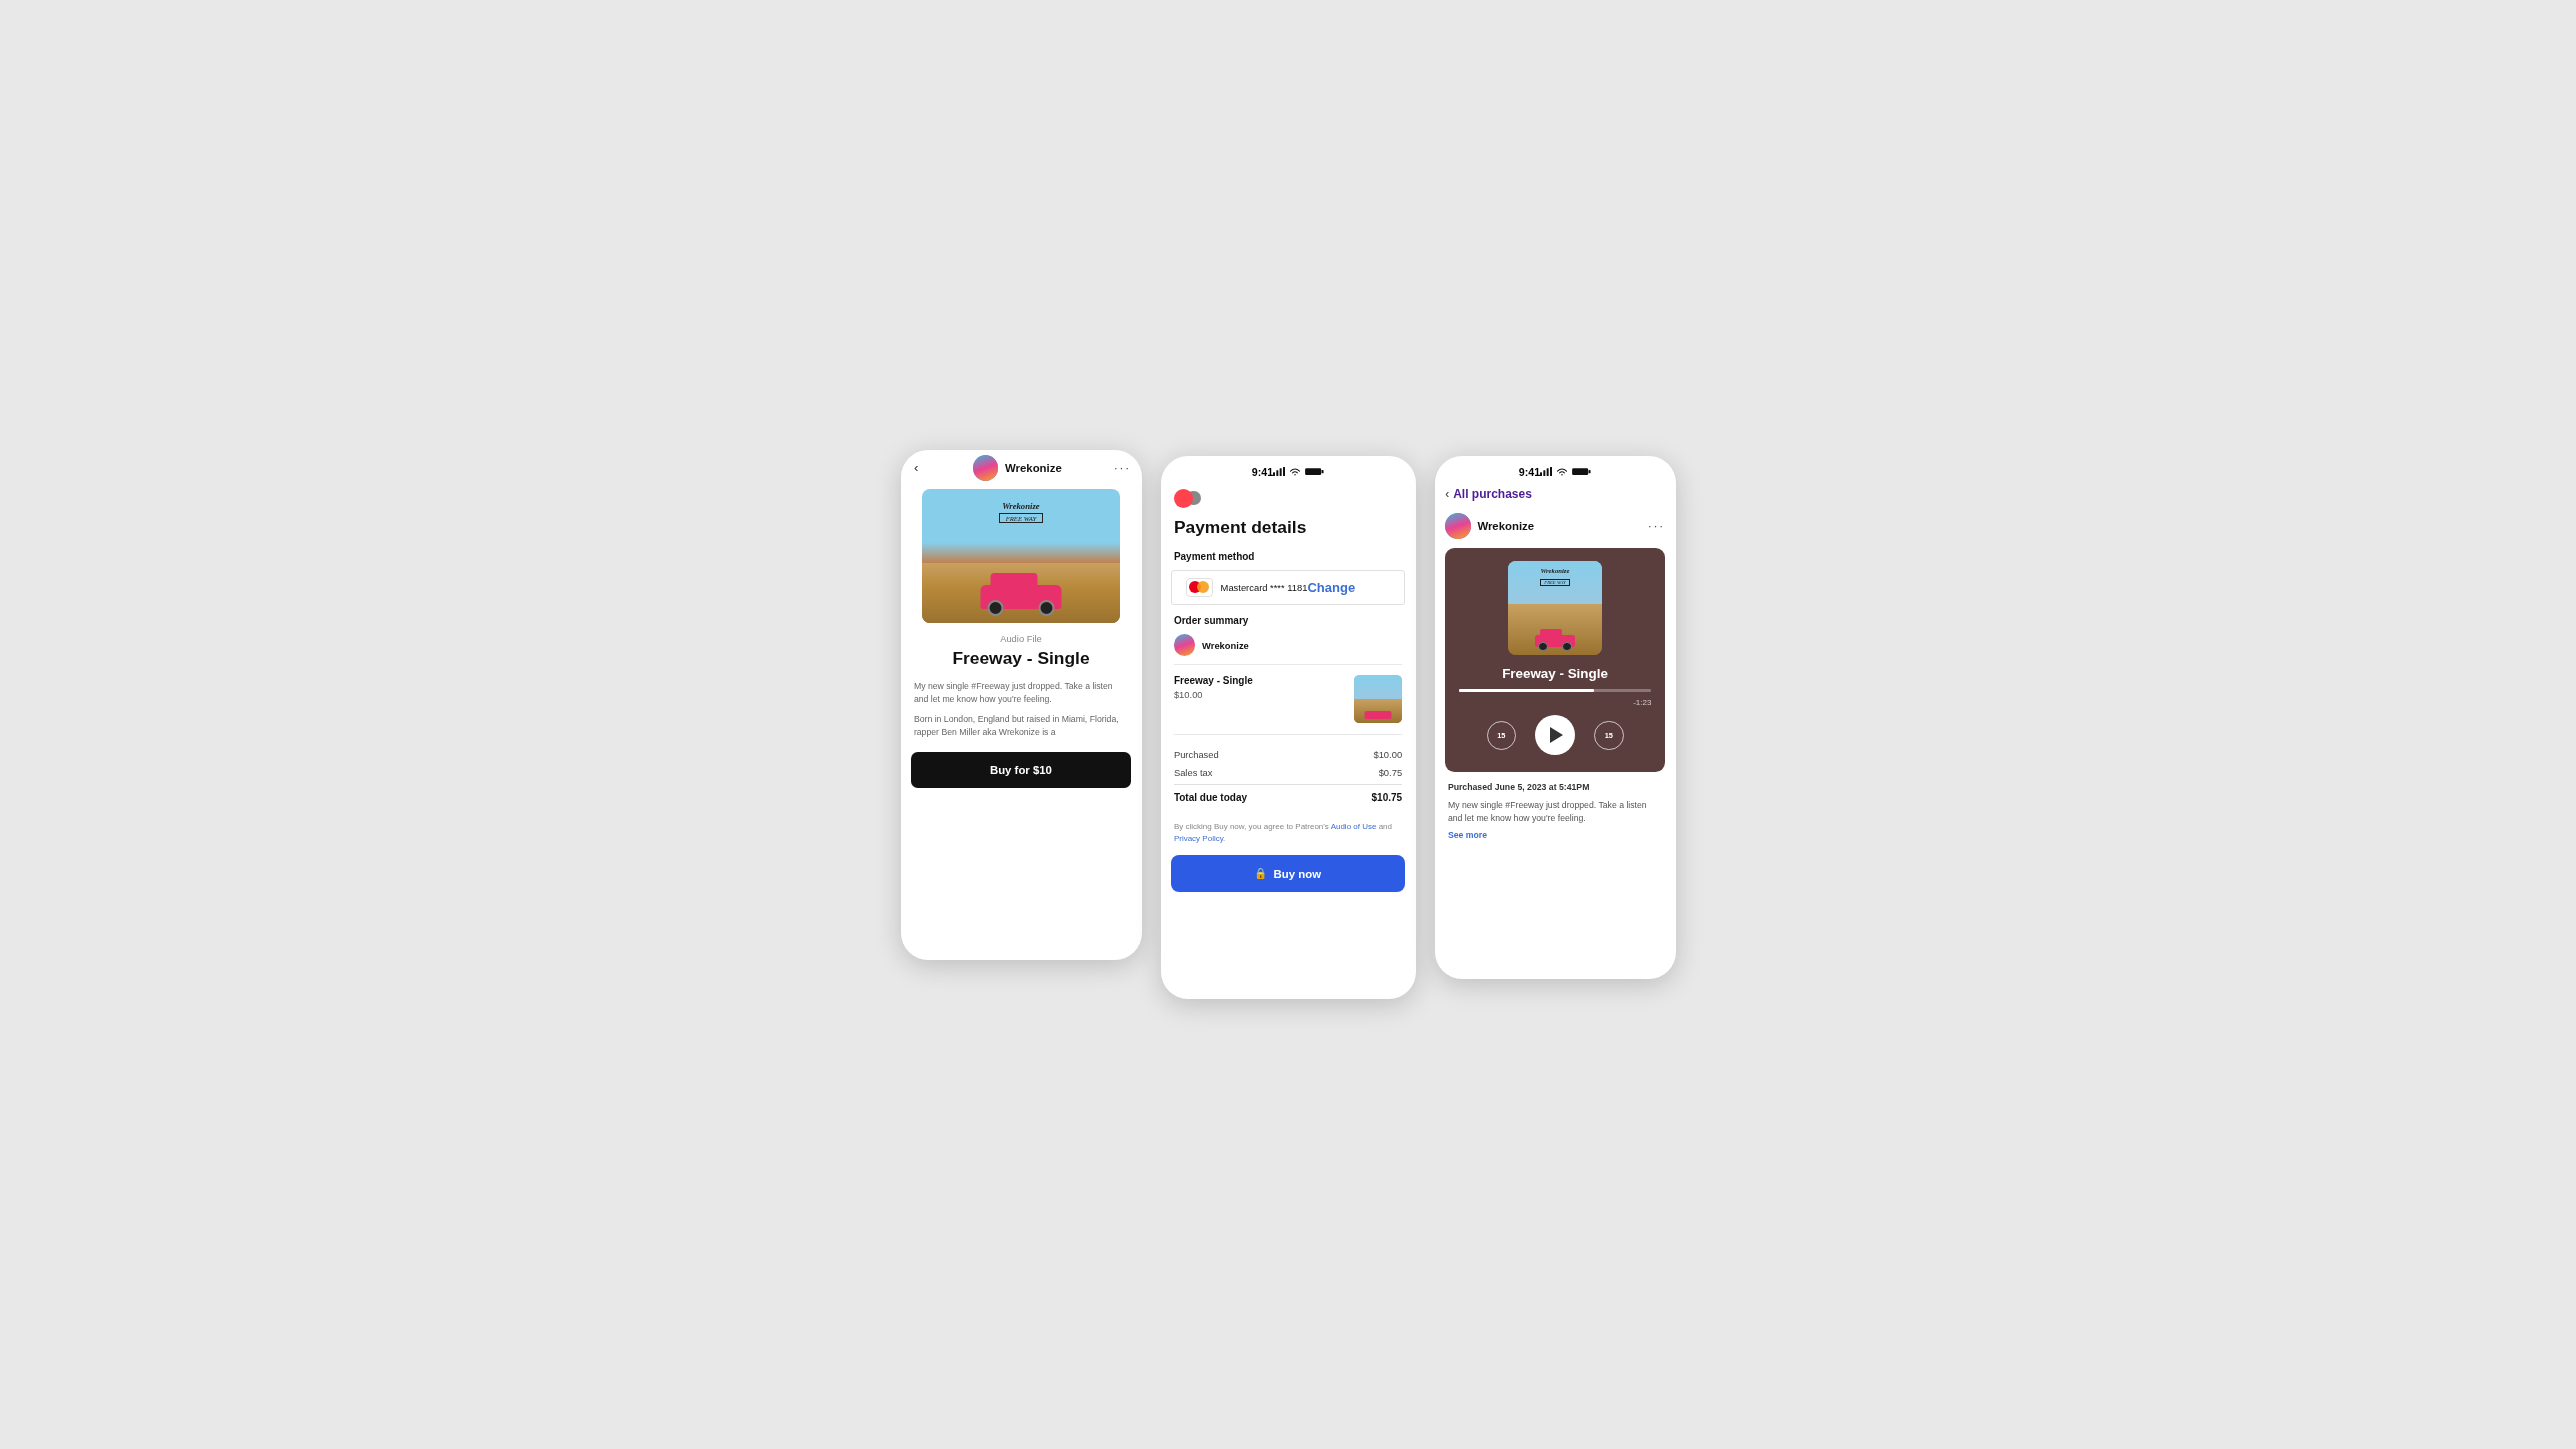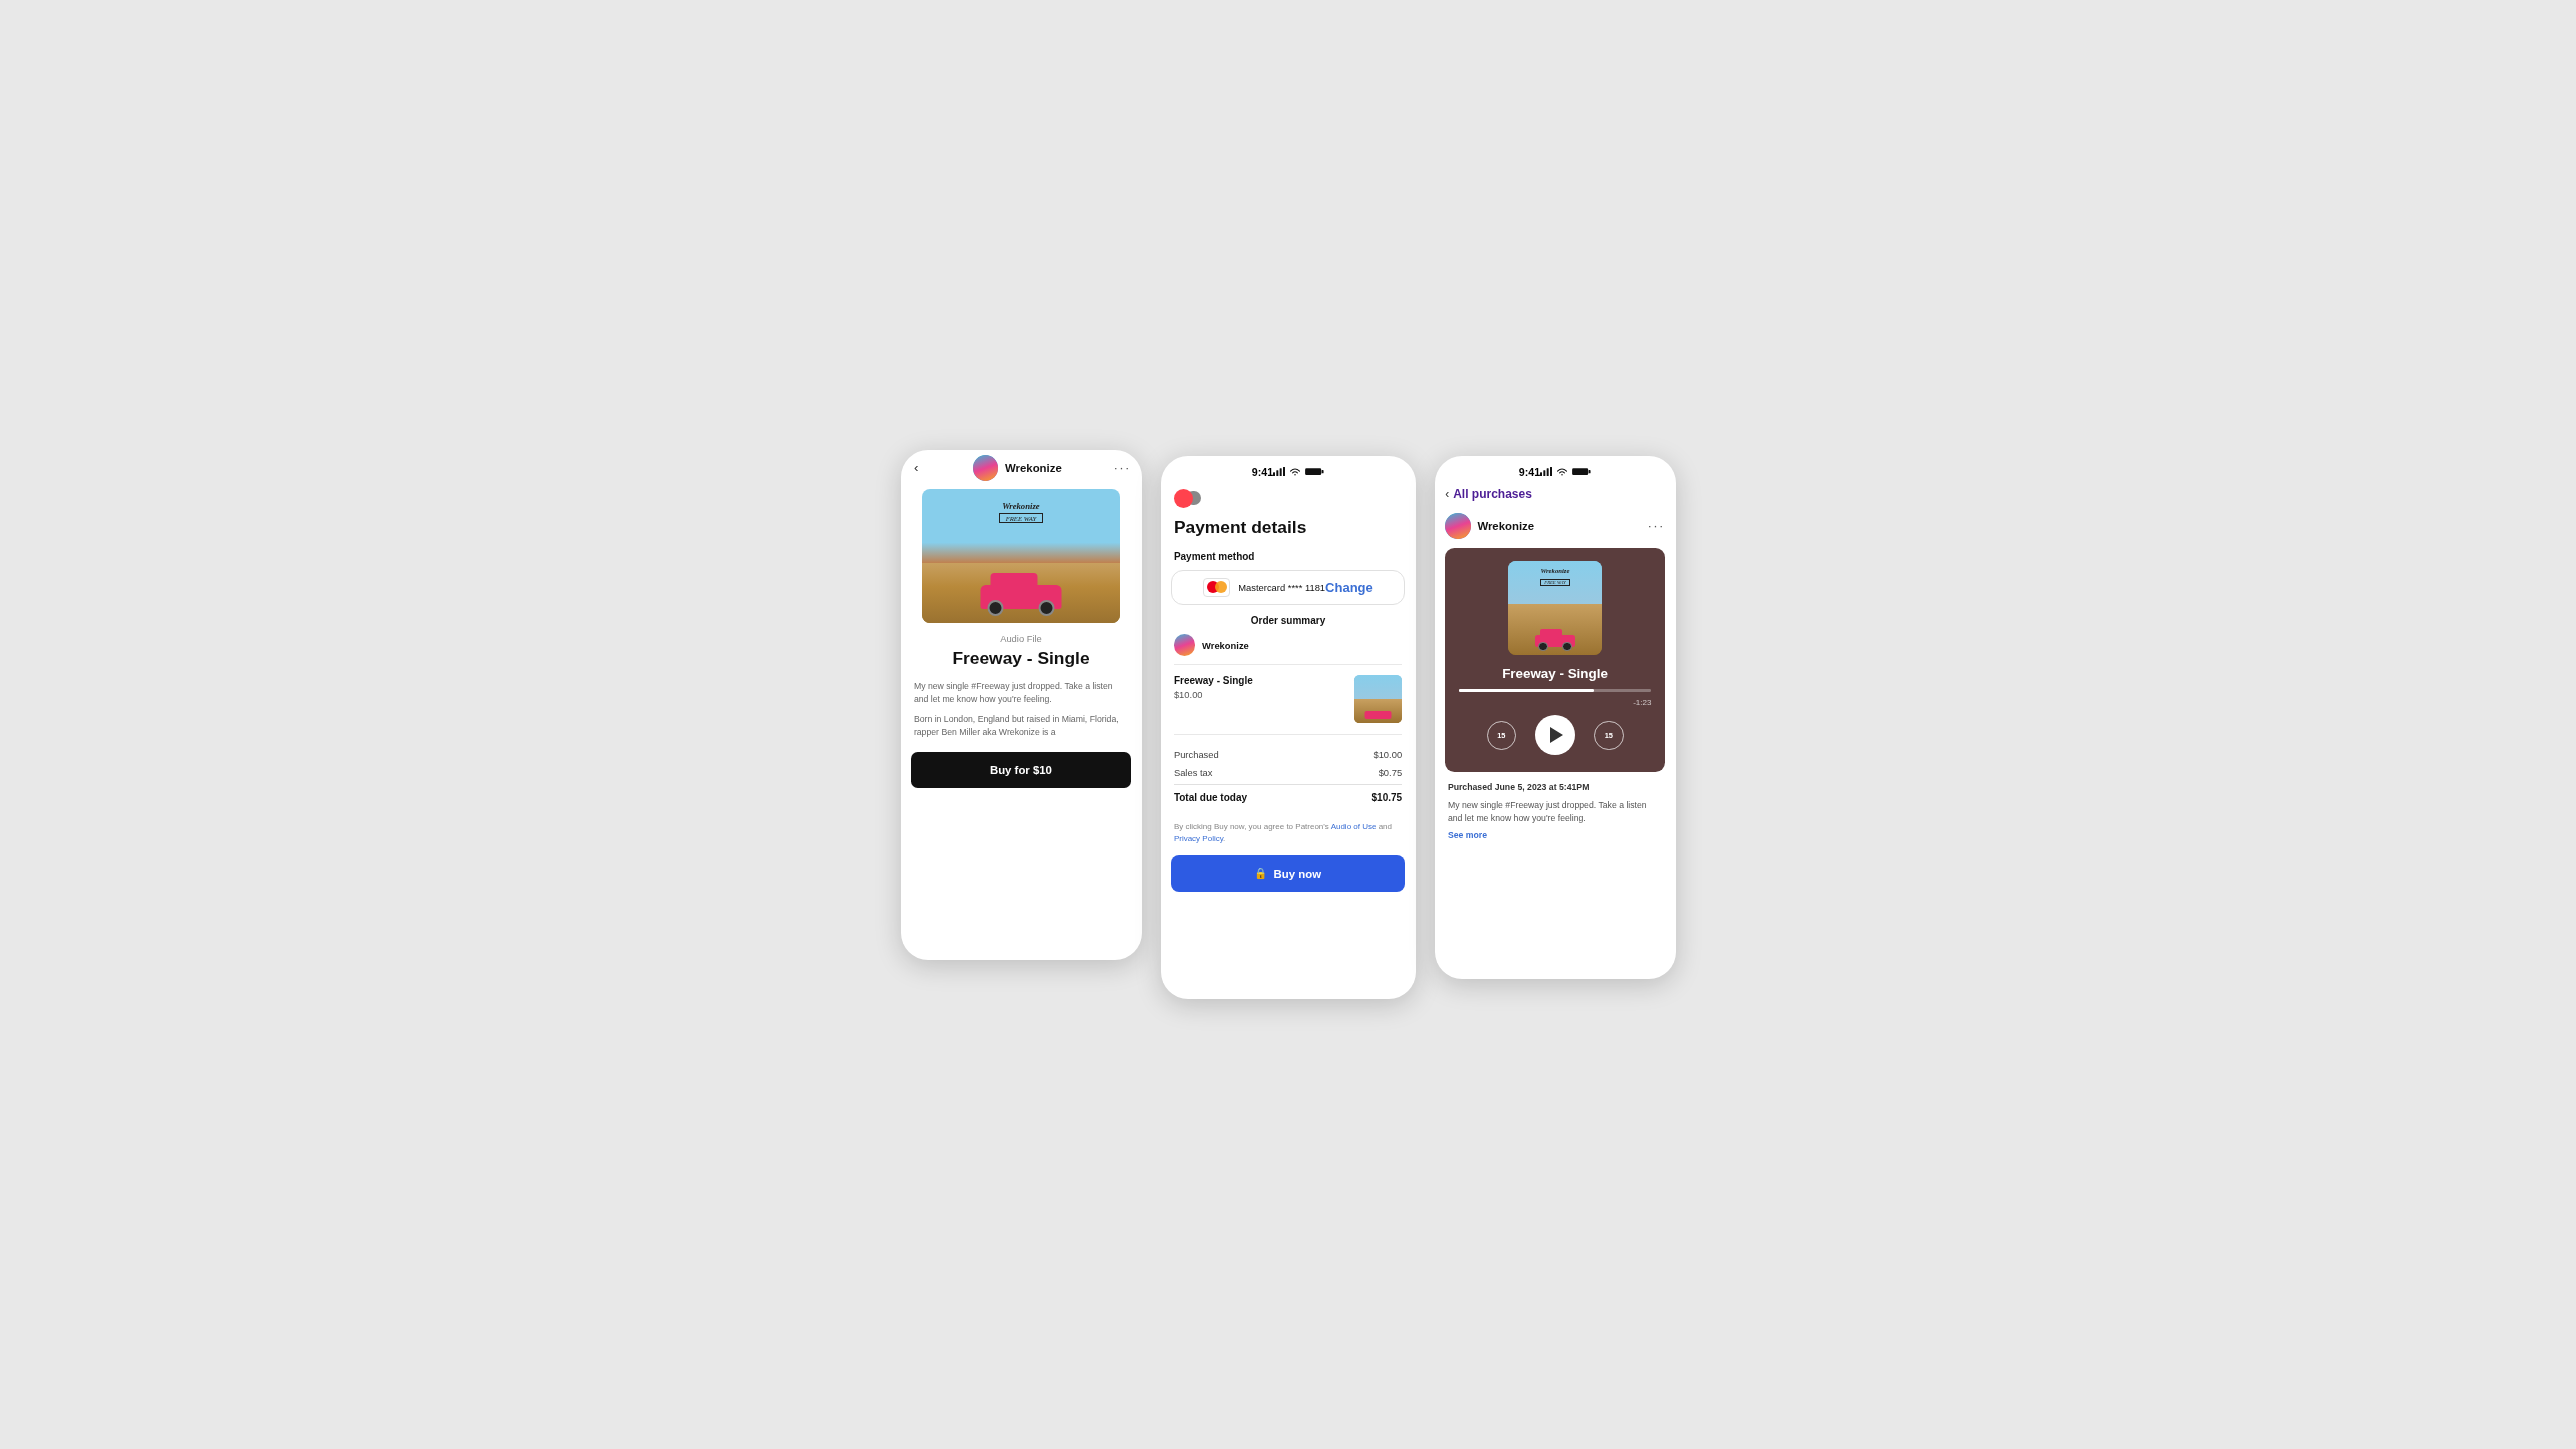--- a/index.html
+++ b/index.html
@@ -212,25 +212,25 @@
     .section-label {
       font-size: 10px;
       font-weight: 700;
       color: #111;
       padding: 0 13.4px;
       margin-bottom: 8px;
     }
     .payment-method-row {
       display: flex;
       align-items: center;
-      justify-content: center;
+      justify-content: flex-start;
       padding: 6.7px 13.4px;
       margin: 0 10.7px 10.7px;
       border: 0.7px solid #e0e0e0;
-      border-radius: 12px;
+      border-radius: 3px;
     }
     .card-info {
       display: flex;
       align-items: center;
       gap: 8px;
     }
     .mastercard-icon {
       width: 27px;
       height: 19px;
       border: 0.7px solid #e0e0e0;
@@ -569,21 +569,21 @@
         <div class="mastercard-icon">
           <div class="mc-circle1"></div>
           <div class="mc-circle2"></div>
         </div>
         <span class="card-number">Mastercard **** 1181</span>
       </div>
       <span class="change-btn">Change</span>
     </div>
 
     <div class="order-summary-section">
-      <div class="section-label" style="padding: 0; margin-bottom: 5.4px; text-align: center;">Order summary</div>
+      <div class="section-label" style="padding: 0; margin-bottom: 5.4px;">Order summary</div>
       <div class="creator-row">
         <div class="creator-avatar-sm"></div>
         <span class="creator-name-sm">Wrekonize</span>
       </div>
       <div class="divider"></div>
       <div class="item-row">
         <div class="item-details">
           <div class="item-name">Freeway - Single</div>
           <div class="item-price">$10.00</div>
         </div>

